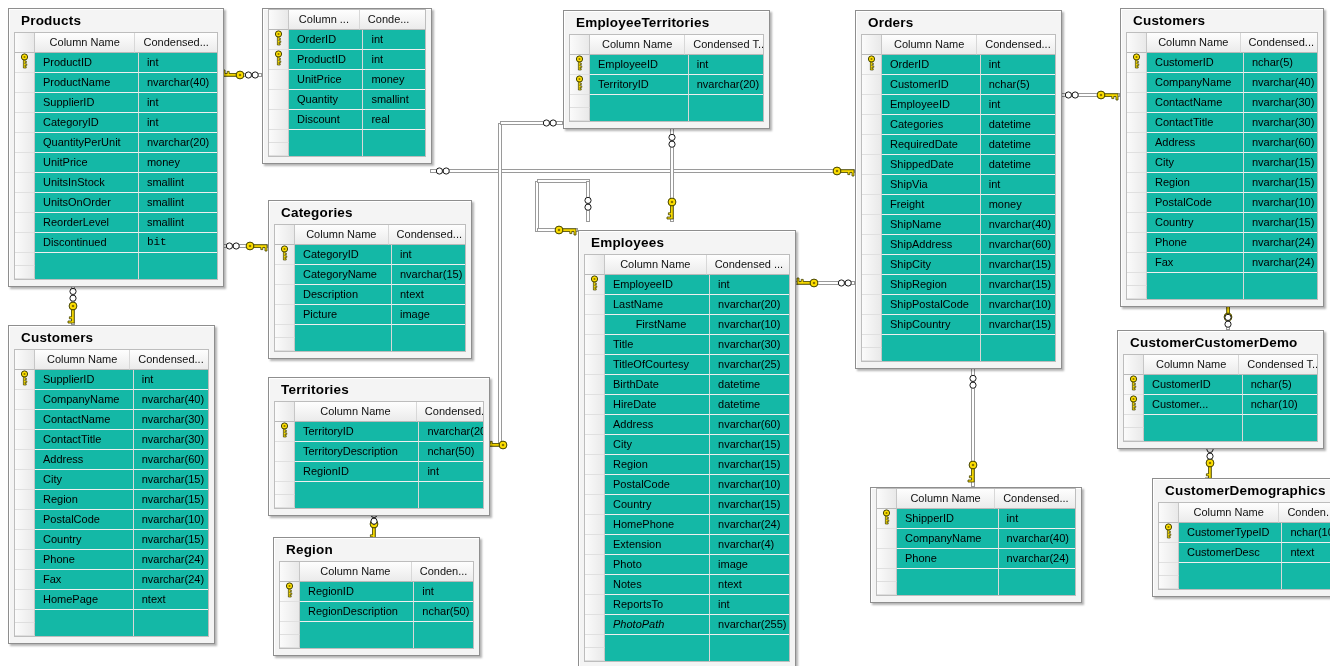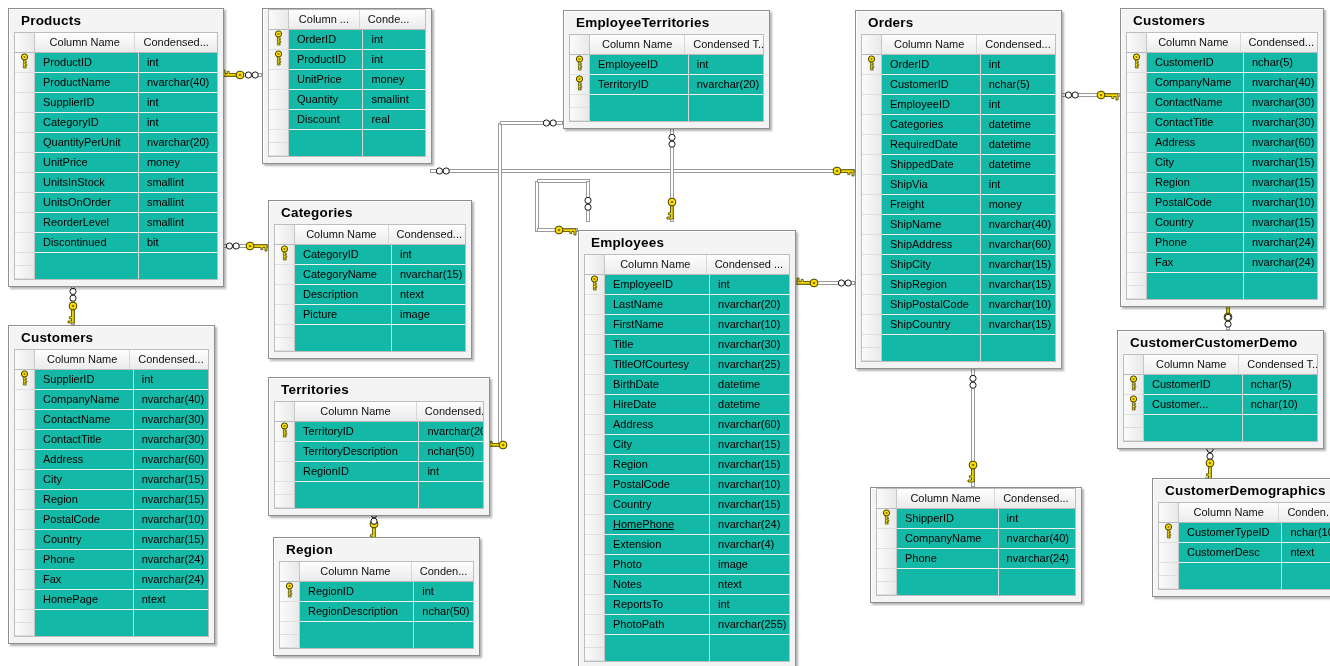--- a/index.html
+++ b/index.html
@@ -280,21 +280,21 @@
           <div class="cell ctype" style="flex: 0.85 1 0%;">smallint</div>
         </div>
         <div class="grow">
           <div class="sel"></div>
           <div class="cell cname" style="flex: 1.15 1 0%;">ReorderLevel</div>
           <div class="cell ctype" style="flex: 0.85 1 0%;">smallint</div>
         </div>
         <div class="grow">
           <div class="sel"></div>
           <div class="cell cname" style="flex: 1.15 1 0%;">Discontinued</div>
-          <div class="cell ctype" style="flex: 0.85 1 0%;">bit</div>
+          <div class="cell ctype" style="flex: 0.85 1 0%; font-family: Liberation Mono, monospace;">bit</div>
         </div>
         <div class="grow stub">
           <div class="sel"></div>
           <div class="cell cname" style="flex: 1.15 1 0%;"></div>
           <div class="cell ctype" style="flex: 0.85 1 0%;"></div>
         </div>
         <div class="grow stub">
           <div class="sel"></div>
           <div class="cell cname" style="flex: 1.15 1 0%;"></div>
           <div class="cell ctype" style="flex: 0.85 1 0%;"></div>
@@ -627,21 +627,21 @@
           <div class="cell cname" style="flex: 1.15 1 0%;">EmployeeID</div>
           <div class="cell ctype" style="flex: 0.85 1 0%;">int</div>
         </div>
         <div class="grow">
           <div class="sel"></div>
           <div class="cell cname" style="flex: 1.15 1 0%;">LastName</div>
           <div class="cell ctype" style="flex: 0.85 1 0%;">nvarchar(20)</div>
         </div>
         <div class="grow">
           <div class="sel"></div>
-          <div class="cell cname" style="flex: 1.15 1 0%;">FirstName</div>
+          <div class="cell cname" style="flex: 1.15 1 0%; text-align: center;">FirstName</div>
           <div class="cell ctype" style="flex: 0.85 1 0%;">nvarchar(10)</div>
         </div>
         <div class="grow">
           <div class="sel"></div>
           <div class="cell cname" style="flex: 1.15 1 0%;">Title</div>
           <div class="cell ctype" style="flex: 0.85 1 0%;">nvarchar(30)</div>
         </div>
         <div class="grow">
           <div class="sel"></div>
           <div class="cell cname" style="flex: 1.15 1 0%;">TitleOfCourtesy</div>
@@ -677,21 +677,21 @@
           <div class="cell cname" style="flex: 1.15 1 0%;">PostalCode</div>
           <div class="cell ctype" style="flex: 0.85 1 0%;">nvarchar(10)</div>
         </div>
         <div class="grow">
           <div class="sel"></div>
           <div class="cell cname" style="flex: 1.15 1 0%;">Country</div>
           <div class="cell ctype" style="flex: 0.85 1 0%;">nvarchar(15)</div>
         </div>
         <div class="grow">
           <div class="sel"></div>
-          <div class="cell cname" style="flex: 1.15 1 0%; text-decoration: underline;">HomePhone</div>
+          <div class="cell cname" style="flex: 1.15 1 0%;">HomePhone</div>
           <div class="cell ctype" style="flex: 0.85 1 0%;">nvarchar(24)</div>
         </div>
         <div class="grow">
           <div class="sel"></div>
           <div class="cell cname" style="flex: 1.15 1 0%;">Extension</div>
           <div class="cell ctype" style="flex: 0.85 1 0%;">nvarchar(4)</div>
         </div>
         <div class="grow">
           <div class="sel"></div>
           <div class="cell cname" style="flex: 1.15 1 0%;">Photo</div>
@@ -702,21 +702,21 @@
           <div class="cell cname" style="flex: 1.15 1 0%;">Notes</div>
           <div class="cell ctype" style="flex: 0.85 1 0%;">ntext</div>
         </div>
         <div class="grow">
           <div class="sel"></div>
           <div class="cell cname" style="flex: 1.15 1 0%;">ReportsTo</div>
           <div class="cell ctype" style="flex: 0.85 1 0%;">int</div>
         </div>
         <div class="grow">
           <div class="sel"></div>
-          <div class="cell cname" style="flex: 1.15 1 0%;">PhotoPath</div>
+          <div class="cell cname" style="flex: 1.15 1 0%; font-style: italic;">PhotoPath</div>
           <div class="cell ctype" style="flex: 0.85 1 0%;">nvarchar(255)</div>
         </div>
         <div class="grow stub">
           <div class="sel"></div>
           <div class="cell cname" style="flex: 1.15 1 0%;"></div>
           <div class="cell ctype" style="flex: 0.85 1 0%;"></div>
         </div>
         <div class="grow stub">
           <div class="sel"></div>
           <div class="cell cname" style="flex: 1.15 1 0%;"></div>

